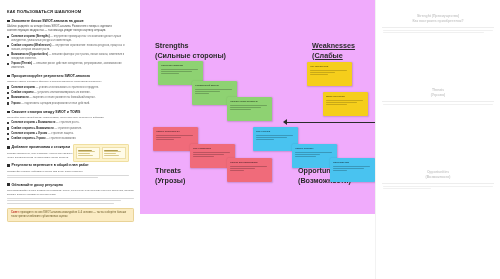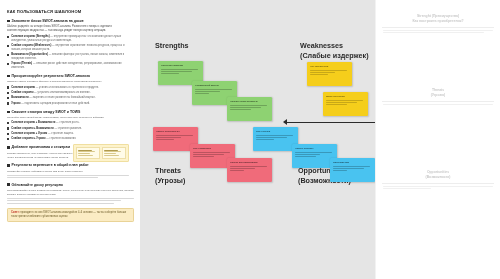--- a/index.html
+++ b/index.html
@@ -56,22 +56,22 @@
 
   .callout {
     background: #fbecc4; border: .4px solid #e9d397; border-radius: 1.2px;
     padding: 2.4px 3px; margin-top: 3px;
   }
   .callout .ctext { font-size: 2.6px; line-height: 1.5; color: #6b5a28; }
   .callout .ctext b { color: #c0392b; }
 
   
   .canvas {
-    position: relative; flex: 1 1 auto; height: 279px;
-    background: #e5e5e5;
+    position: relative; flex: 1 1 auto; height: 214px;
+    background: #f0abfc;
   }
   .axis-v {
     position: absolute; left: 249px; top: 33px; width: 1.1px; height: 146px;
     background: #2b2b2b;
   }
   .axis-h {
     position: absolute; left: 147px; top: 121.5px; width: 203px; height: 1.1px;
     background: #2b2b2b;
   }
   .arrow { position: absolute; width: 0; height: 0; }
@@ -272,23 +272,24 @@
   <div class="canvas">
     <div class="axis-v"></div>
     <div class="axis-h"></div>
     <div class="arrow arrow-up"></div>
     <div class="arrow arrow-down"></div>
     <div class="arrow arrow-right"></div>
     <div class="arrow arrow-left"></div>
 
     <div class="qlabel" style="left:15px; top:41px;">
       <span>Strengths</span>
-    </div>
-
-    <div class="qlabel" style="left:160px; top:41px;">
+      <span class="ru">(Сильные стороны)</span>
+    </div>
+
+    <div class="qlabel" style="left:172px; top:41px;text-decoration:underline;">
       <span>Weaknesses</span>
       <span class="ru">(Слабые издержек)</span>
     </div>
 
     <div class="qlabel" style="left:15px; top:166px;">
       <span>Threats</span>
       <span class="ru">(Угрозы)</span>
     </div>
 
     <div class="qlabel" style="left:158px; top:166px;">

